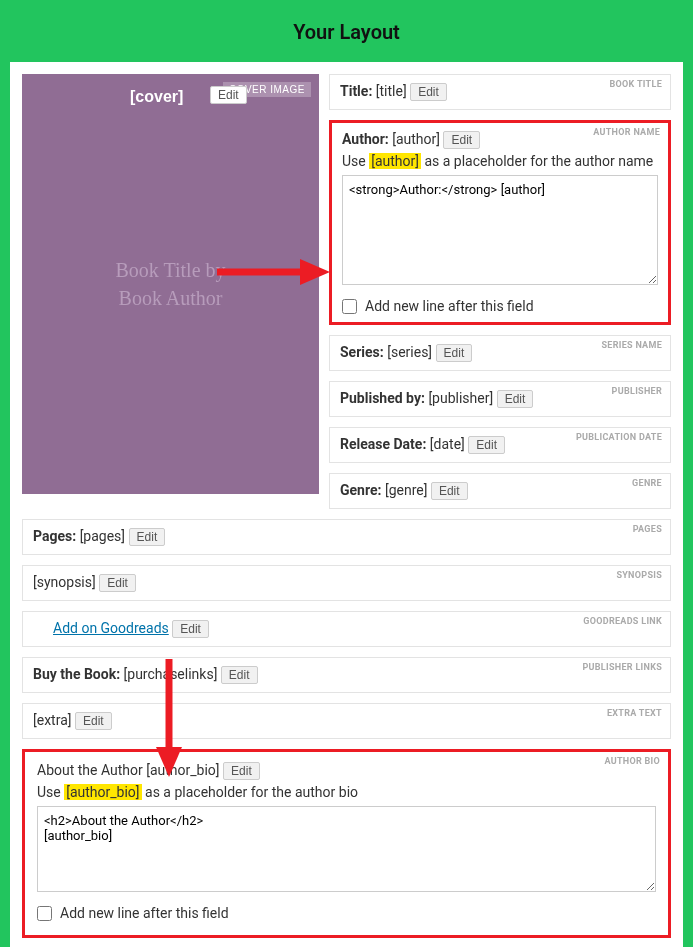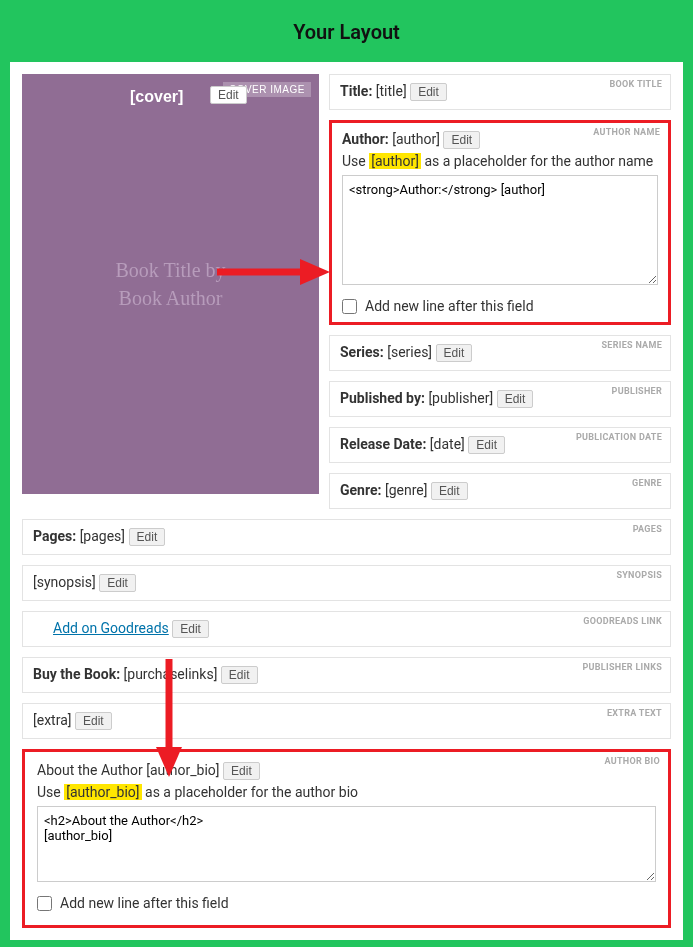--- a/index.html
+++ b/index.html
@@ -149,21 +149,21 @@
     height: 15px;
     margin: 0;
   }
   .full-col {
     display: flex;
     flex-direction: column;
     gap: 10px;
   }
   .link { color: #0073aa; text-decoration: underline; margin-left: 20px; }
   .bio-box { border: 3px solid #ec1c24; padding: 10px 12px 14px 12px; }
-  .bio-box textarea.template { height: 76px; }
+  .bio-box textarea.template { height: 86px; }
 
   
   .arrow-right {
     position: absolute;
     left: 205px;
     top: 195px;
     width: 115px;
     height: 30px;
     pointer-events: none;
   }

